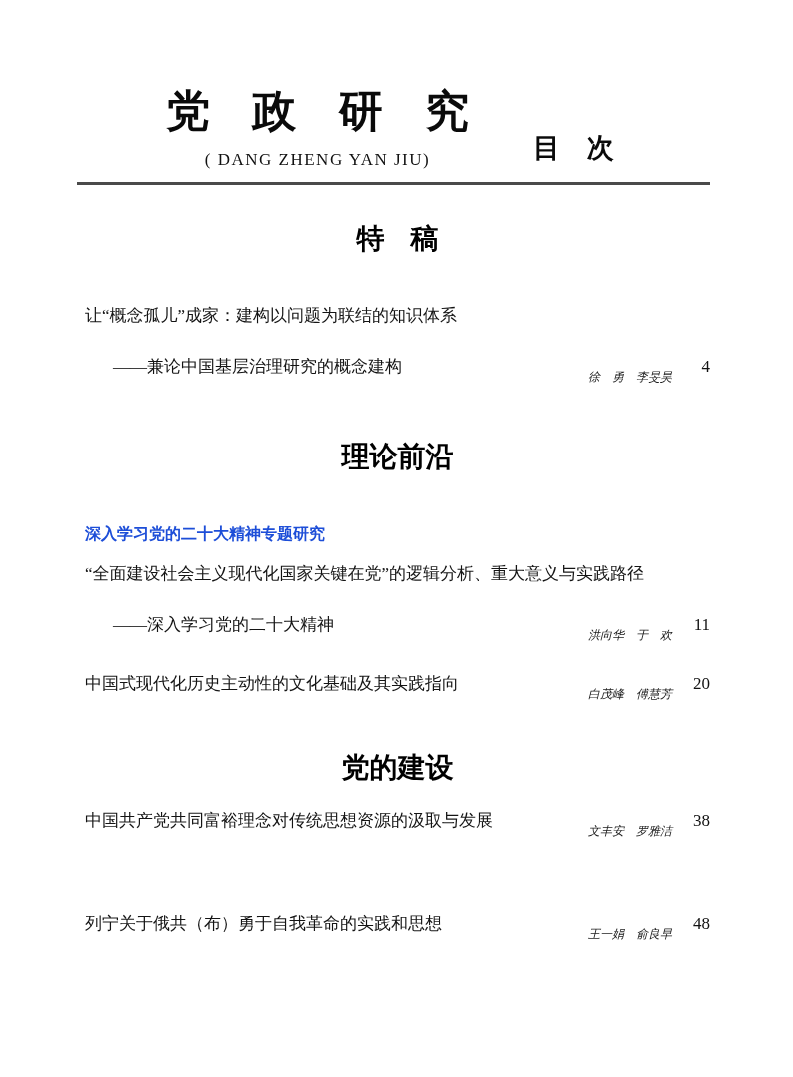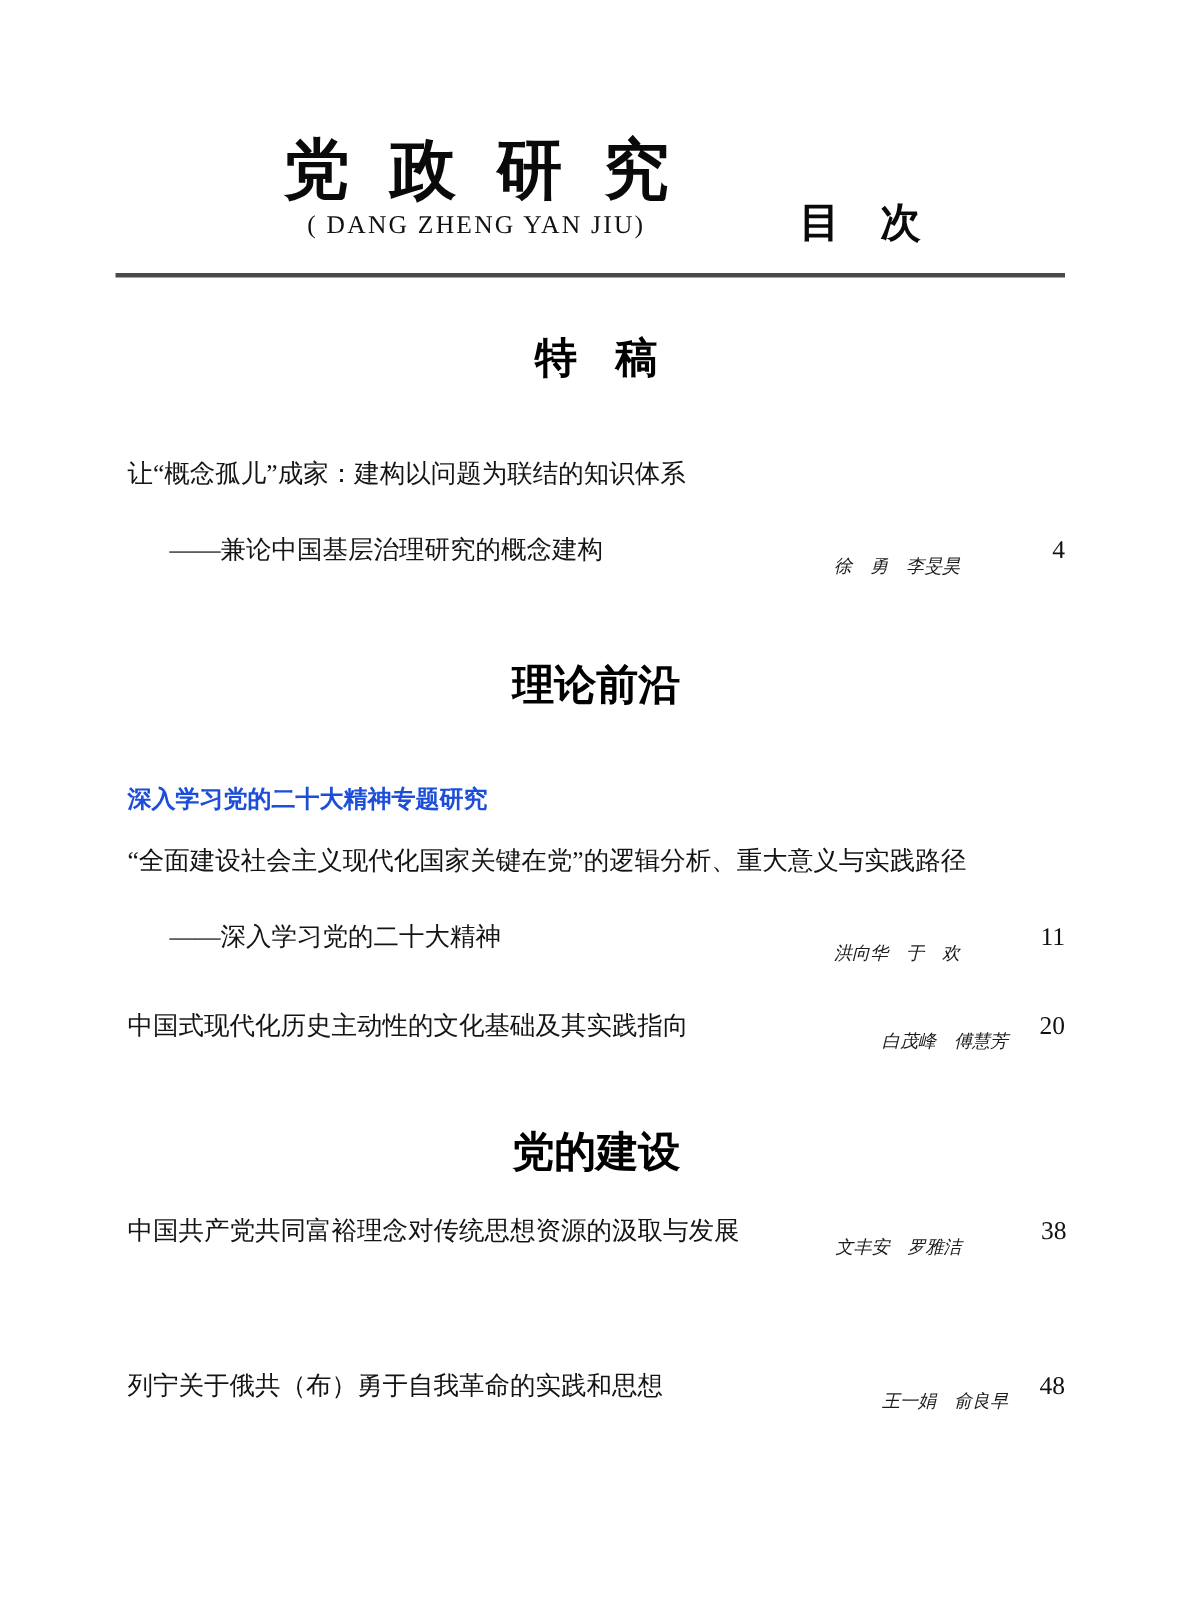--- a/index.html
+++ b/index.html
@@ -14,23 +14,24 @@
   .content { margin: 0 83px 0 85px; position: relative; }
 
   
   .header { position: relative; height: 185px; }
   .journal-title {
     position: absolute; left: 0; top: 92px; width: 465px;
     text-align: center;
     font-size: 44px; font-weight: 700; line-height: 1;
     word-spacing: 16px;
     color: #0a0a0a;
+    font-family: Liberation Mono, monospace;
   }
   .journal-pinyin {
-    position: absolute; left: 0; top: 140px; width: 465px;
+    position: absolute; left: 0; top: 150px; width: 465px;
     text-align: center;
     font-size: 17px; letter-spacing: 1.5px;
     color: #111;
     white-space: nowrap;
   }
   .contents-label {
     position: absolute; left: 448px; top: 130px;
     font-size: 27px; font-weight: 700;
     word-spacing: 20px;
     color: #0a0a0a;
@@ -79,21 +80,21 @@
     margin-top: 21px;
   }
   .entry .page-num {
     min-width: 24px; margin-left: 14px;
     text-align: right;
     font-size: 17px;
     color: #111;
   }
 
   .mt-first  { margin-top: 53px; } 
-  .mt-line   { margin-top: 18px; gap: 32px; } 
+  .mt-line   { margin-top: 18px; } 
   .mt-line2  { margin-top: 16px; }
   .mt-topic  { margin-top: 19px; } 
   .mt-big    { margin-top: 57px; } 
   .mt-huge   { margin-top: 60px; font-family: Liberation Serif, serif; } 
 </style>
 </head>
 <body>
 
 <div class="page">
   <div class="content">

